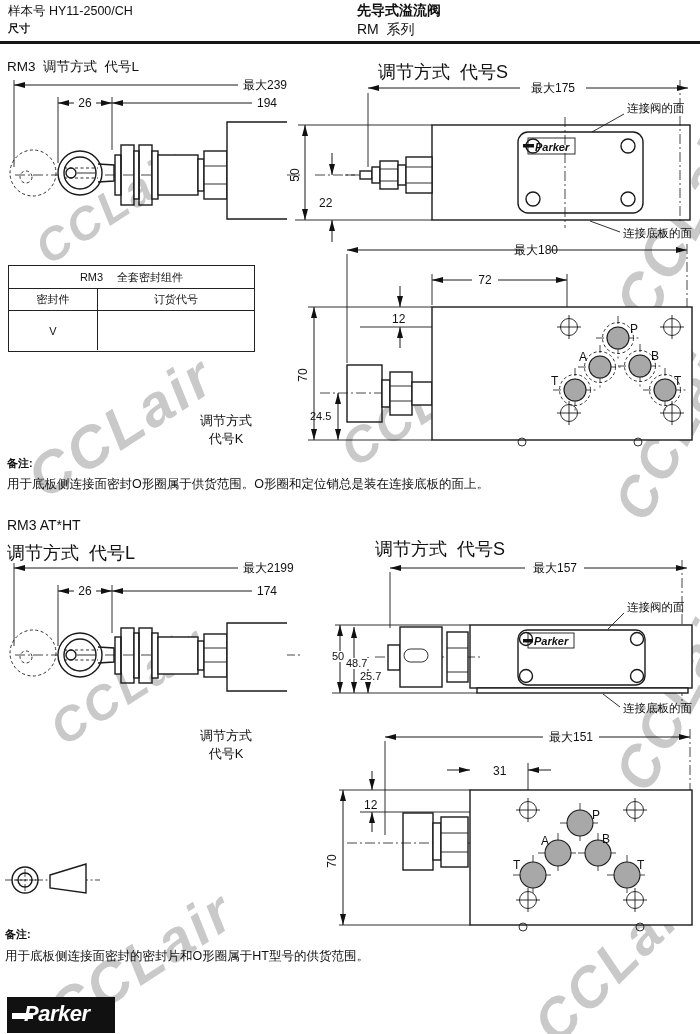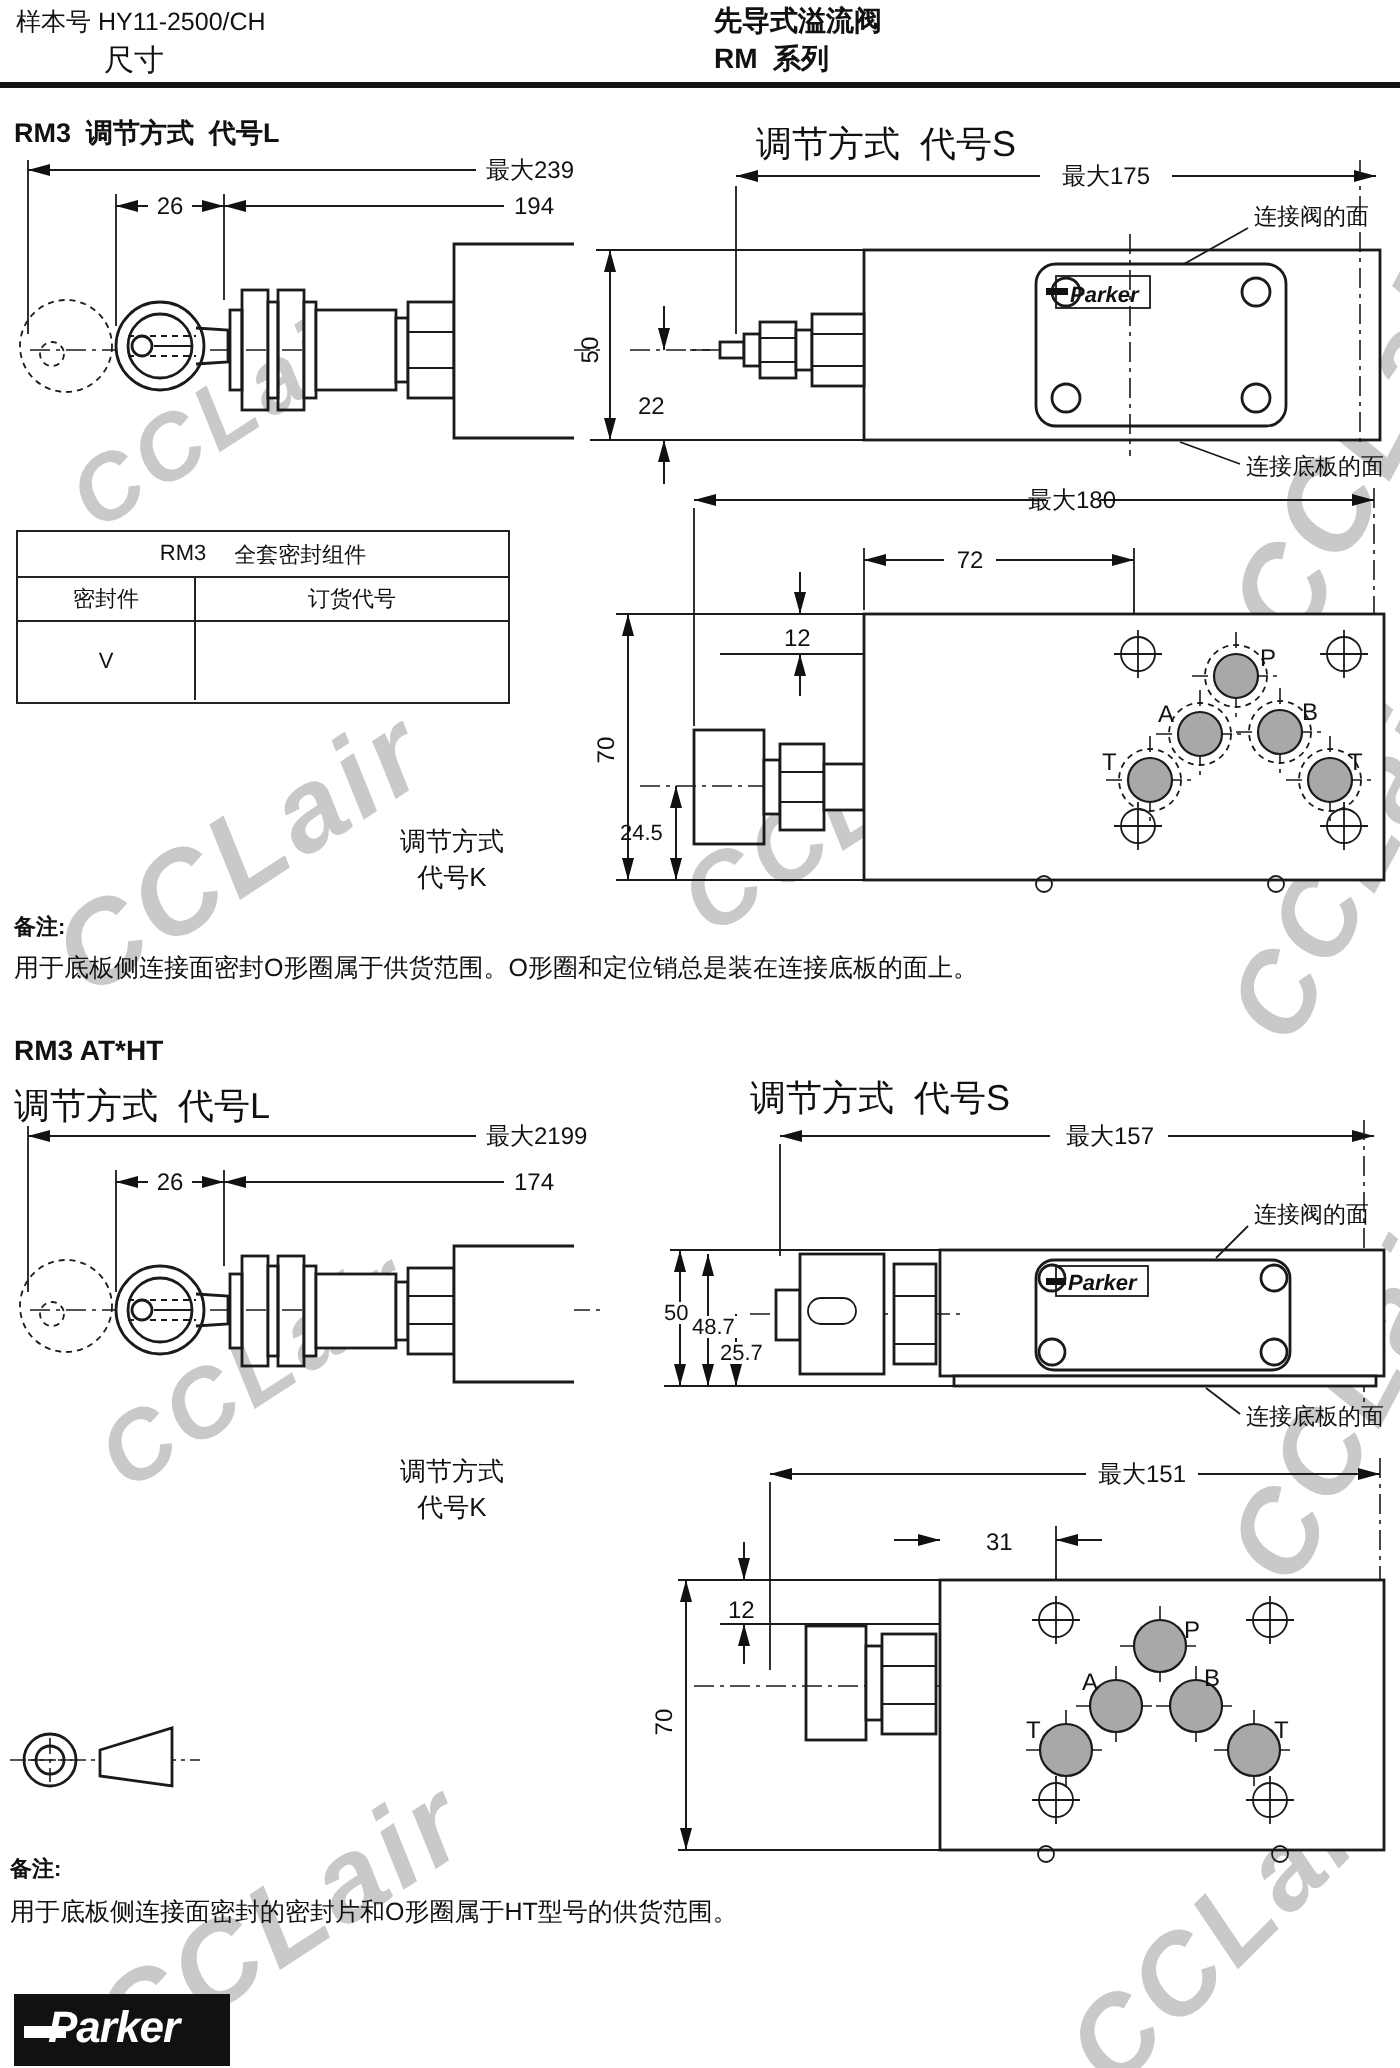--- a/index.html
+++ b/index.html
@@ -4,24 +4,24 @@
 <style>
   html,body{margin:0;padding:0;}
   body{
     width:700px;height:1034px;position:relative;background:#fff;overflow:hidden;
     font-family:"Liberation Sans","DejaVu Sans",sans-serif;color:#111;
   }
   .abs{position:absolute;text-align:center;}
   .pre{white-space:pre;}
   .rule{position:absolute;left:0;top:41px;width:700px;height:2.5px;background:#151515;}
   .hdr-cat{left:8px;top:3px;font-size:12.5px;}
-  .hdr-size{left:8px;top:21px;font-size:15px;font-weight:normal;margin-left:44px;}
+  .hdr-size{left:8px;top:21px;font-size:11px;font-weight:bold;}
   .hdr-prod{left:357px;top:2px;font-size:14px;font-weight:bold;}
-  .hdr-series{left:357px;top:21px;font-size:14px;font-weight:bold;}
-  .sec-title{font-size:13.5px;font-weight:bold;}
+  .hdr-series{left:357px;top:21px;font-size:14px;font-weight:normal;}
+  .sec-title{font-size:13.5px;font-weight:normal;}
   .sub-title{font-size:18px;}
   .k-label{font-size:13px;line-height:1.4;}
   .note-label{font-size:11px;font-weight:bold;}
   .note-text{font-size:12.5px;}
   
   .tbl{position:absolute;left:8px;top:265px;width:247px;height:87px;border:1.4px solid #222;
        font-size:11px;box-sizing:border-box;background:transparent;}
   .tbl-r1{height:23px;border-bottom:1.2px solid #222;display:flex;align-items:center;justify-content:center;gap:14px;box-sizing:border-box;}
   .tbl-r2{height:22px;border-bottom:1.2px solid #222;display:flex;box-sizing:border-box;}
   .tbl-r3{height:39px;display:flex;box-sizing:border-box;}

